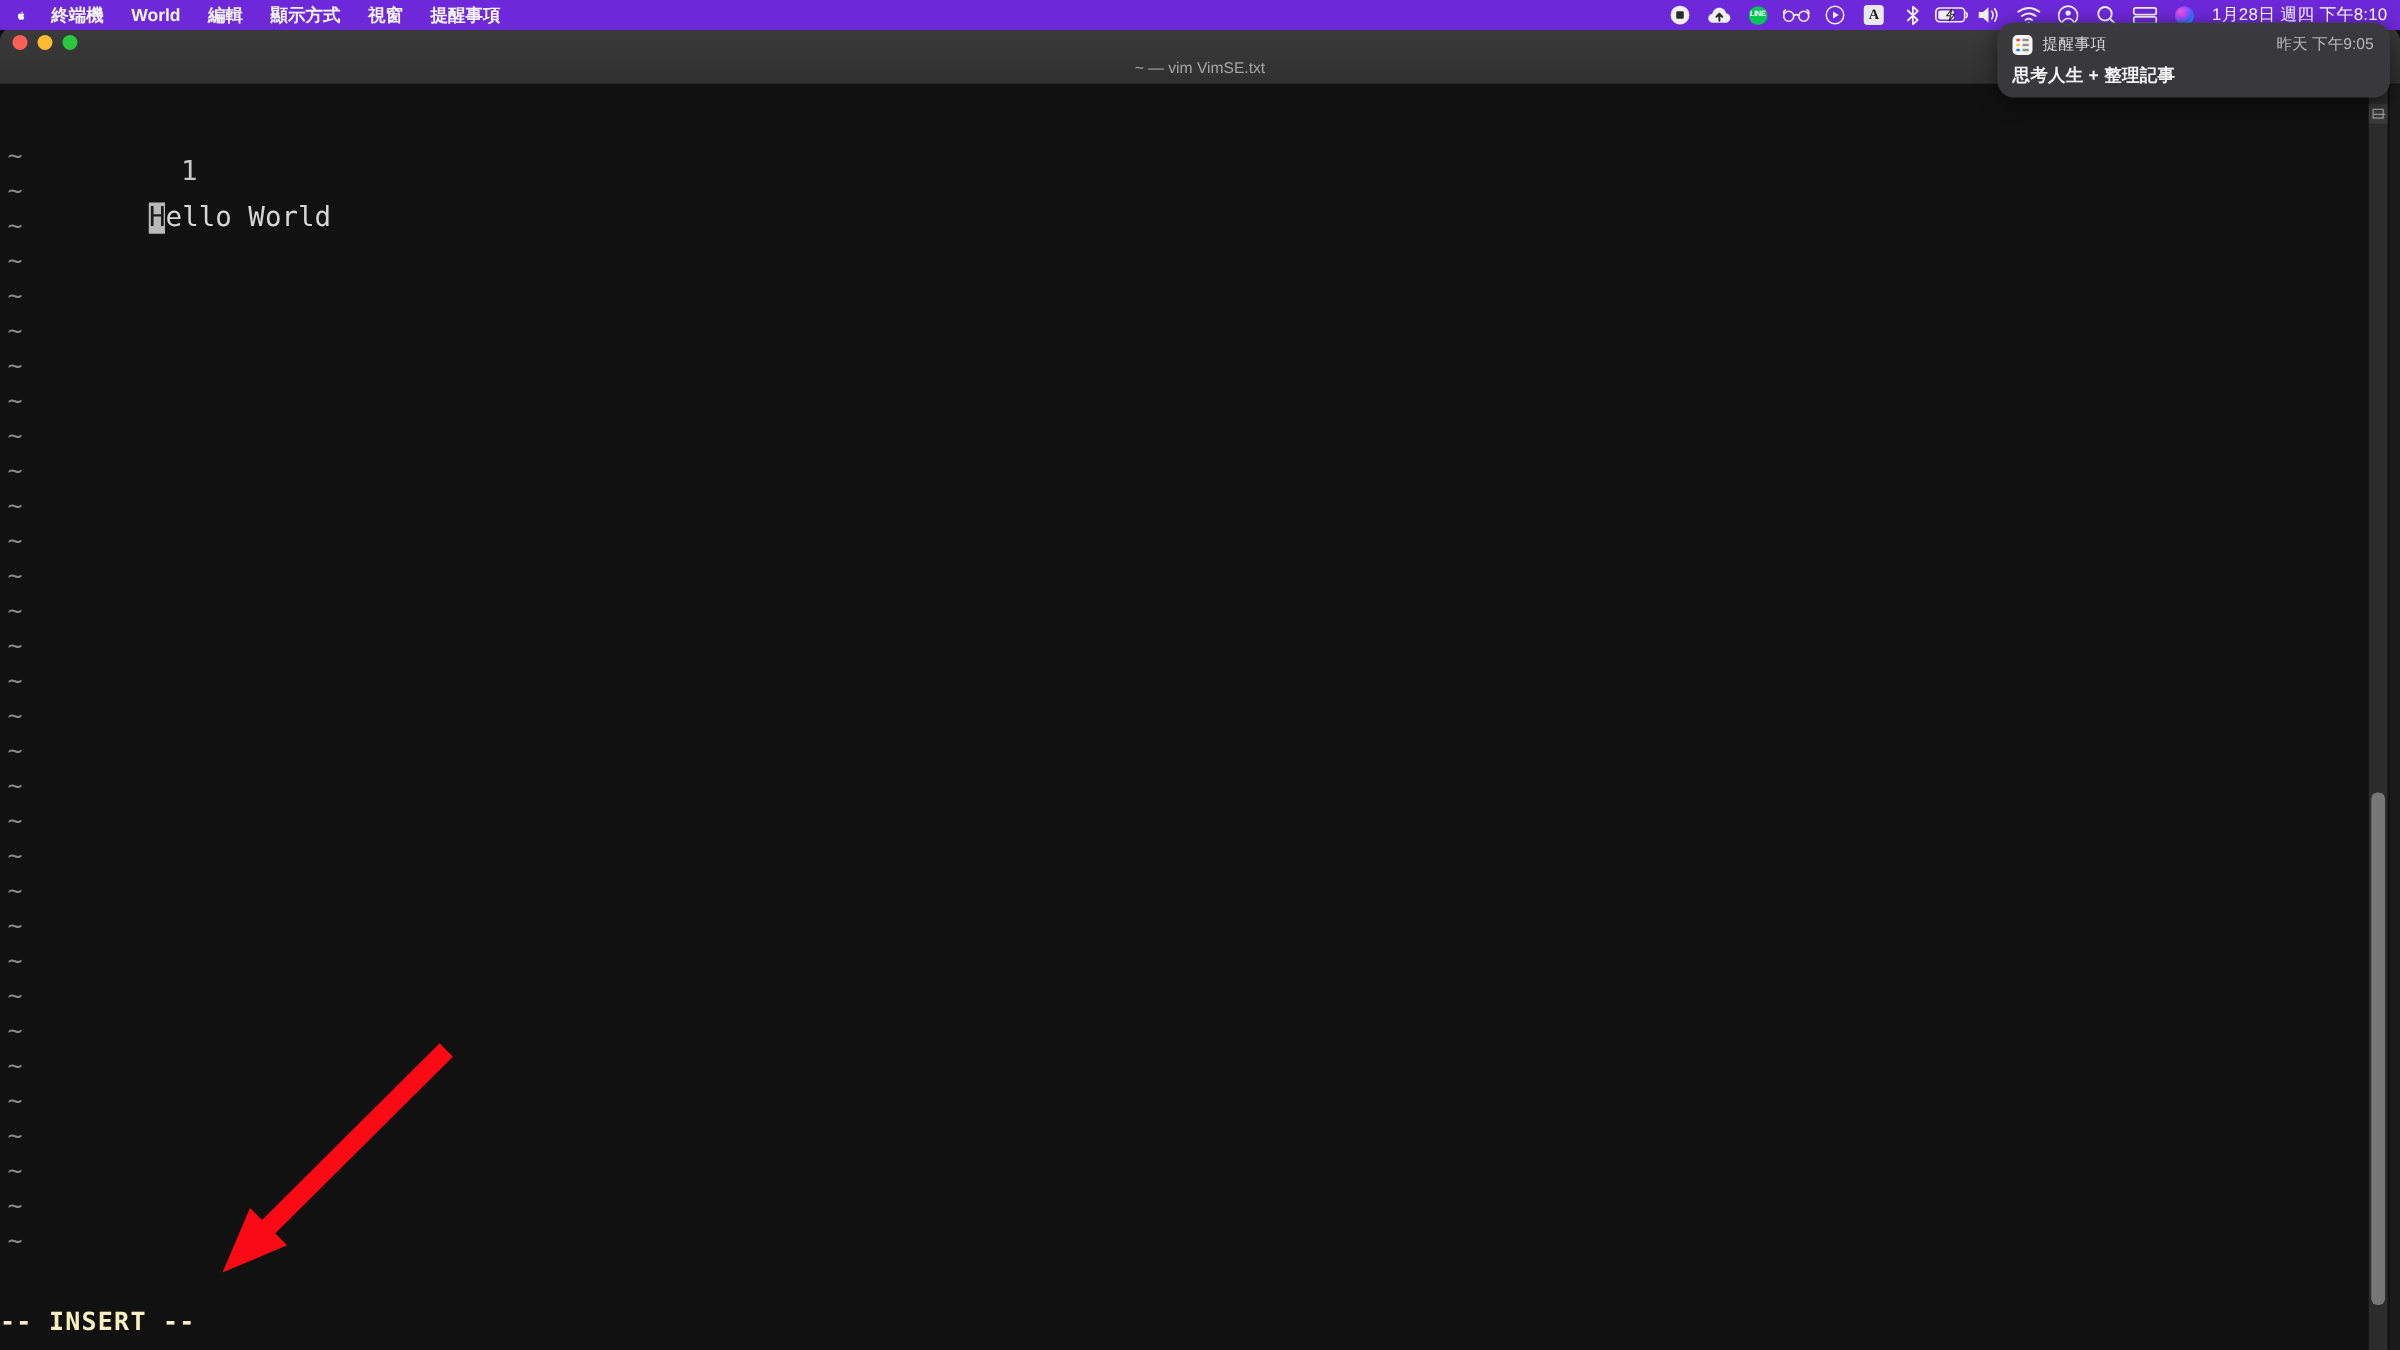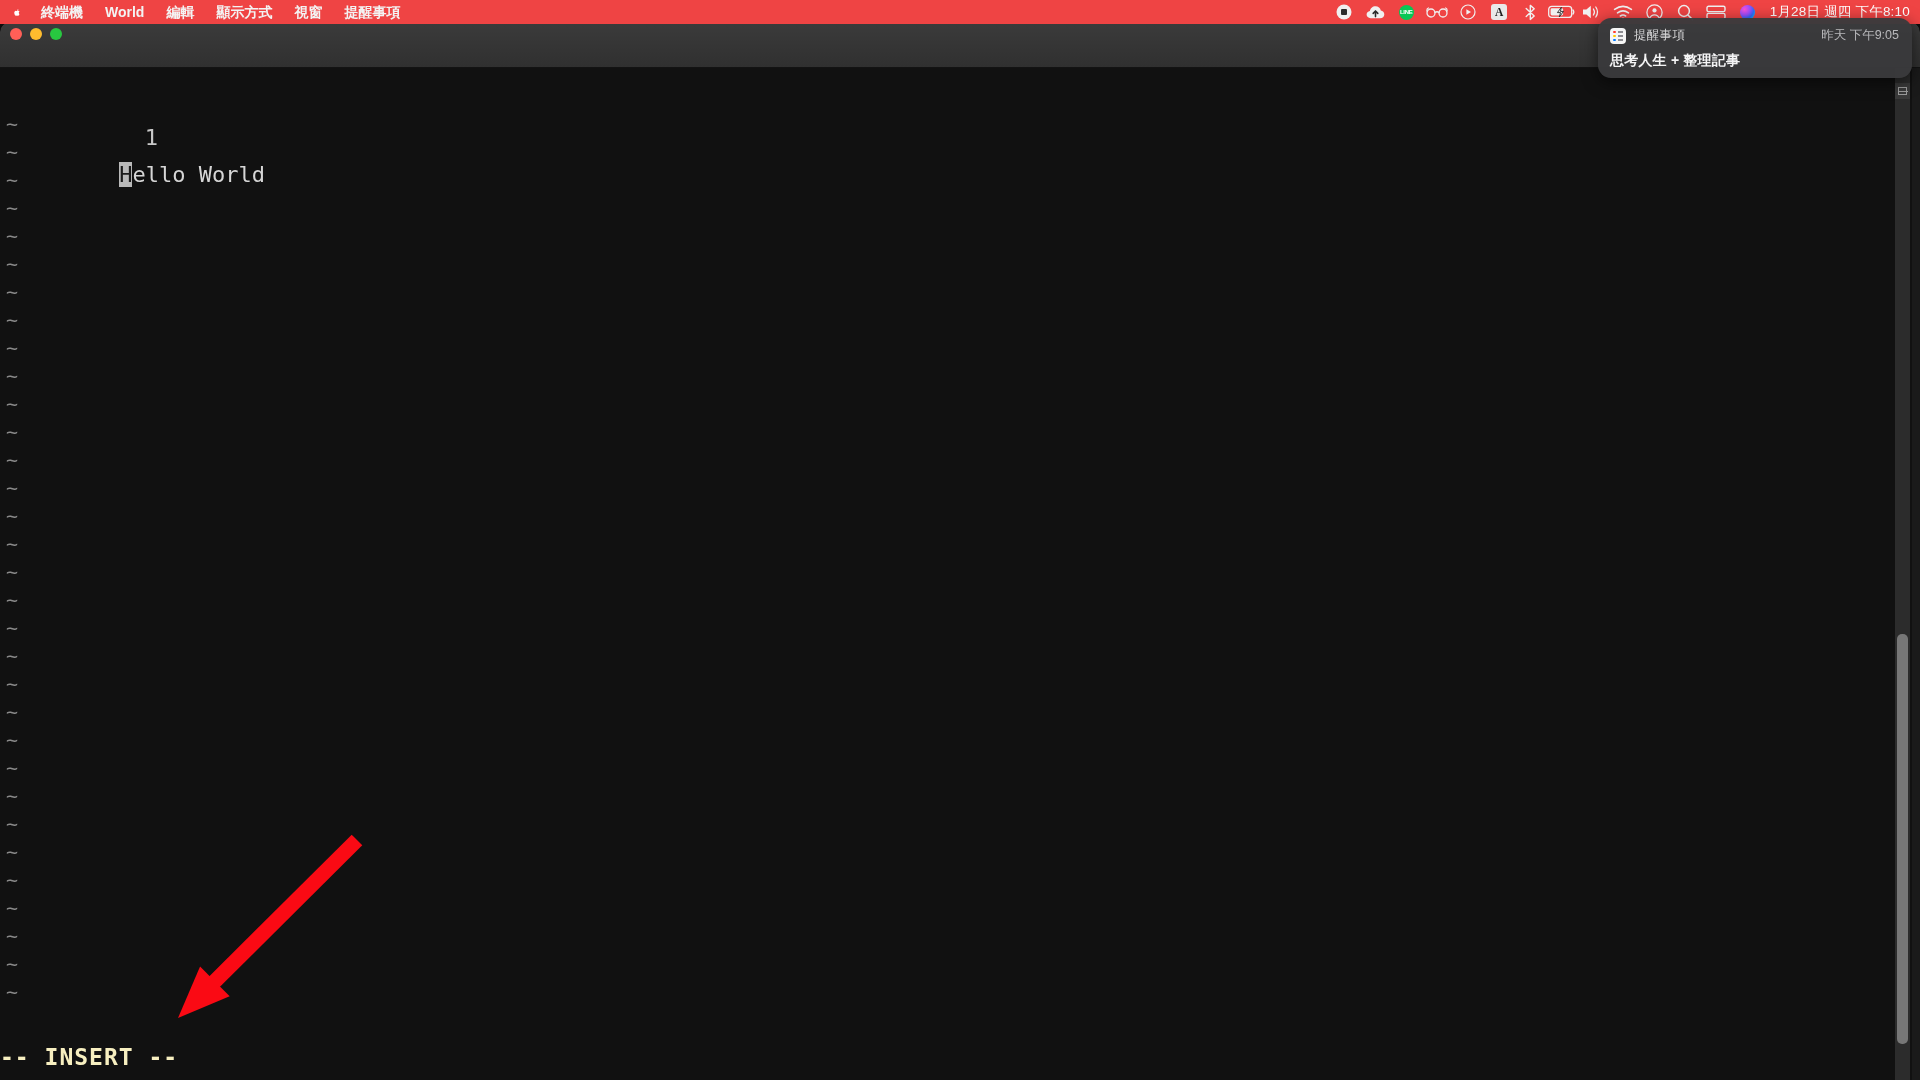--- a/index.html
+++ b/index.html
@@ -7,21 +7,21 @@
     width:1920px; height:1080px;
     background:#000;
     font-family:"Liberation Sans","DejaVu Sans",sans-serif;
     overflow:hidden;
   }
   #screen { position:relative; width:1920px; height:1080px; background:#0d0d0d; }
 
   
   #menubar {
     position:absolute; top:0; left:0; width:1920px; height:24px;
-    background:#ef4444;
+    background:#6d28d9;
     display:flex; align-items:center;
     color:#f2f2f2;
     z-index:40;
   }
   .mb-left { display:flex; align-items:center; height:24px; padding-left:12px; }
   .mb-item {
     font-size:14px; font-weight:bold; color:#f3f3f3;
     padding:0 11px; line-height:24px; white-space:nowrap;
   }
   .apple-logo {
@@ -138,21 +138,21 @@
     background:#b9b9b9; color:#1b1b1b;
   }
   .tilde {
     position:absolute; left:6px; height:28px; line-height:28px;
     font-size:20px; color:#8a8a8a; white-space:pre;
   }
   #statusline {
     position:absolute; left:0; bottom:8px; width:100%;
     height:30px; line-height:30px;
     font-family:"DejaVu Sans Mono","Liberation Mono",monospace;
-    font-size:23px; font-weight:bold; letter-spacing:1px;
+    font-size:20px; font-weight:bold; letter-spacing:1px;
     color:#f7efc0; white-space:pre;
   }
 
   
   #scrollbar {
     position:absolute; right:10px; top:0; width:15px; height:1012px;
     background:#2c2c2c;
   }
   #scroll-thumb {
     position:absolute; left:2px; top:566px; width:11px; height:410px;
@@ -284,20 +284,21 @@
   </div>
 
   <div id="window">
 
     <div id="titlebar">
       <div class="lights">
         <span class="light red"></span>
         <span class="light yellow"></span>
         <span class="light green"></span>
       </div>
+      <div class="title-sub">~ — vim VimSE.txt</div>
     </div>
 
     <div id="vim">
       <div class="vline" style="top:14px;">
         <span class="lnum">1</span>
         <span> </span><span class="cursor-block">H</span><span>ello World</span>
       </div>
 
       <div id="tilde-column">
           <div class="tilde" style="top: 42px;">~</div>

